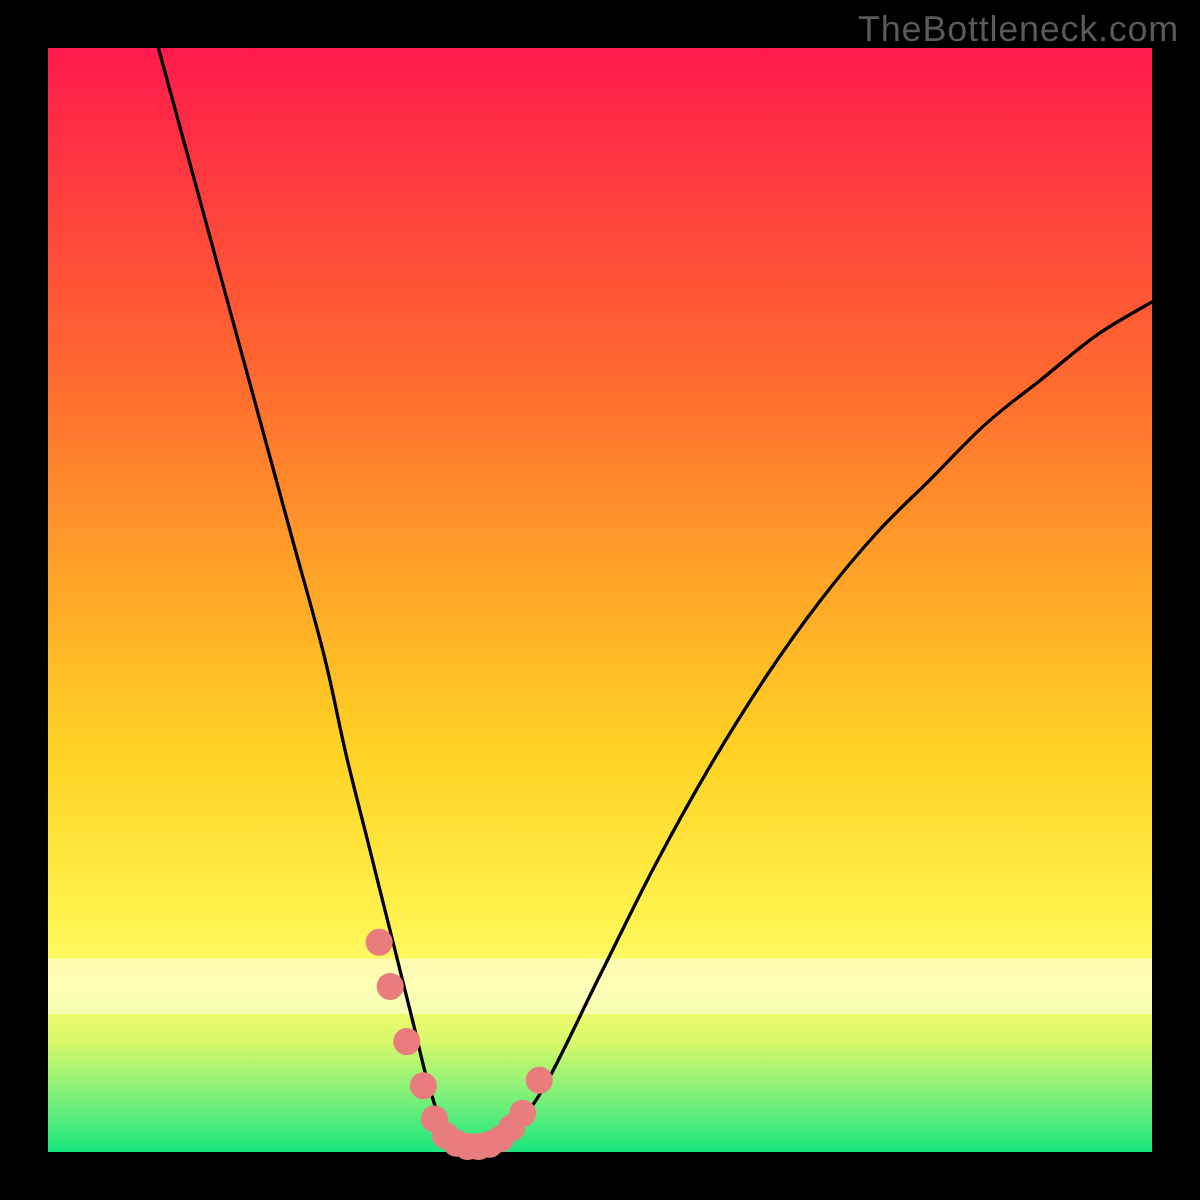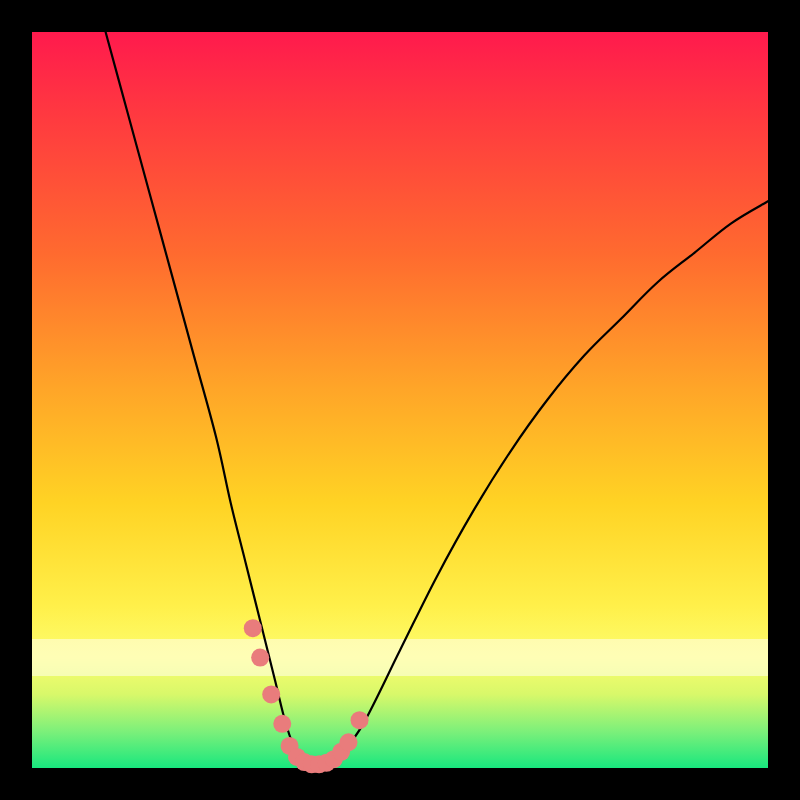--- a/index.html
+++ b/index.html
@@ -64,20 +64,21 @@
     top: 0;
     width: 100%;
     height: 100%;
     overflow: visible;
   }
 </style>
 </head>
 <body>
 
 <div class="frame">
+  <div class="watermark">TheBottleneck.com</div>
 
   <div class="plot-area">
     <div class="pale-band"></div>
     <svg class="curve" viewBox="0 0 736 736" preserveAspectRatio="none">
       <path id="curve-path" fill="none" stroke="#000" stroke-width="2.2" stroke-linejoin="round" stroke-linecap="round" d="M 73.60 0.00 C 77.57 14.57, 87.73 51.81, 95.68 80.96 C 103.63 110.11, 109.81 132.77, 117.76 161.92 C 125.71 191.07, 131.89 213.73, 139.84 242.88 C 147.79 272.03, 153.97 294.69, 161.92 323.84 C 169.87 352.99, 177.38 378.30, 184.00 404.80 C 190.62 431.30, 193.42 448.52, 198.72 471.04 C 204.02 493.56, 208.14 508.72, 213.44 529.92 C 218.74 551.12, 222.86 567.60, 228.16 588.80 C 233.46 610.00, 238.24 629.13, 242.88 647.68 C 247.52 666.23, 249.95 678.59, 253.92 691.84 C 257.89 705.09, 260.32 713.33, 264.96 721.28 C 269.60 729.23, 274.38 733.35, 279.68 736.00 C 284.98 738.65, 289.10 738.65, 294.40 736.00 C 299.70 733.35, 302.50 729.23, 309.12 721.28 C 315.74 713.33, 320.60 710.39, 331.20 691.84 C 341.80 673.29, 354.75 644.74, 368.00 618.24 C 381.25 591.74, 391.55 569.81, 404.80 544.64 C 418.05 519.47, 428.35 500.92, 441.60 478.40 C 454.85 455.88, 465.15 439.39, 478.40 419.52 C 491.65 399.65, 501.95 385.22, 515.20 368.00 C 528.45 350.78, 538.75 338.41, 552.00 323.84 C 565.25 309.27, 575.55 300.29, 588.80 287.04 C 602.05 273.79, 612.35 262.16, 625.60 250.24 C 638.85 238.32, 649.15 231.40, 662.40 220.80 C 675.65 210.20, 685.95 200.63, 699.20 191.36 C 712.45 182.09, 729.38 173.25, 736.00 169.28"></path>
       <g id="marker-group">
           <circle cx="220.80" cy="596.16" r="9" fill="#e97c7c"></circle>
           <circle cx="228.16" cy="625.60" r="9" fill="#e97c7c"></circle>
           <circle cx="239.20" cy="662.40" r="9" fill="#e97c7c"></circle>
           <circle cx="250.24" cy="691.84" r="9" fill="#e97c7c"></circle>

